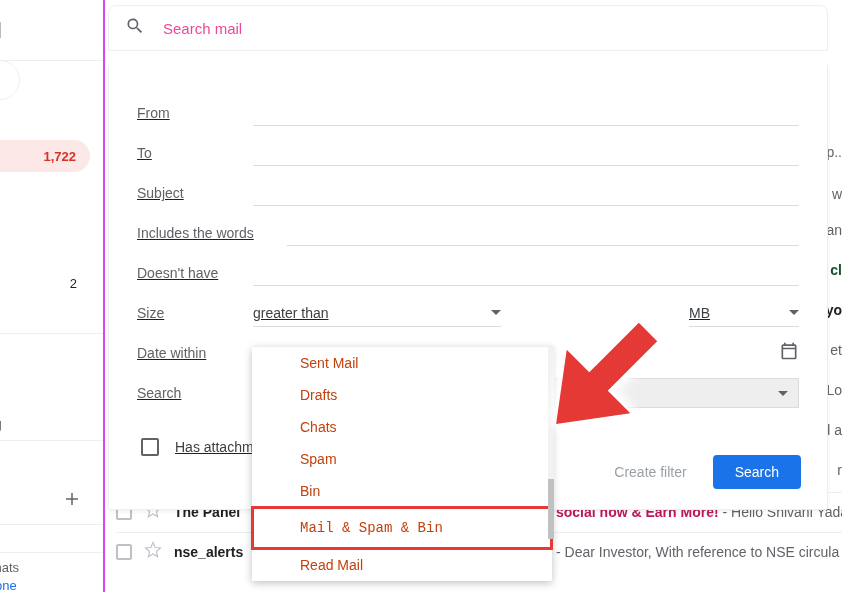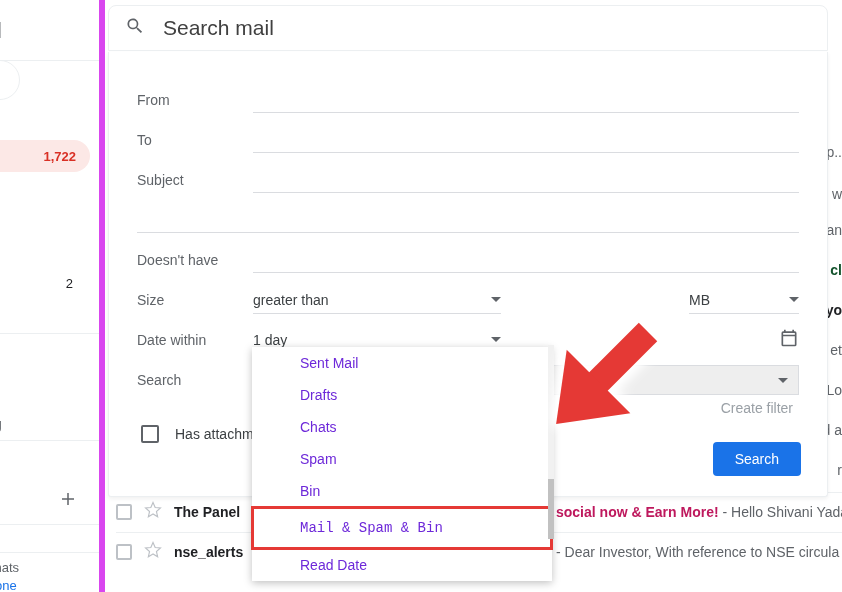--- a/index.html
+++ b/index.html
@@ -1,59 +1,59 @@
 <!DOCTYPE html>
 <html><head>
 <meta charset="utf-8">
 <style>
   * { box-sizing: border-box; font-family: Arial, Helvetica, sans-serif; }
   body { margin: 0; width: 842px; height: 592px; overflow: hidden; background: #fff; color: #202124; position: relative; }
 
   
-  .sidebar { position: absolute; left: 0; top: 0; width: 105px; height: 100%; border-right: 6px solid #d946ef; }
+  .sidebar { position: absolute; left: 0; top: 0; width: 105px; height: 100%; border-right: 2px solid #d946ef; }
   .logo-frag { position: absolute; left: -20px; top: 18px; font-size: 22px; font-weight: 500; color: #5f6368; }
   .circle-frag { position: absolute; left: -20px; top: 60px; width: 40px; height: 40px; border: 1px solid #eceff1; border-radius: 50%; }
   .inbox-pill { position: absolute; left: -20px; top: 140px; height: 32px; width: 110px; background: #fce8e6; border-radius: 0 16px 16px 0; display: flex; align-items: center; justify-content: flex-end; padding-right: 14px; }
   .inbox-pill span { color: #d93025; font-size: 13px; font-weight: 700; }
   .count2 { position: absolute; right: 26px; top: 276px; font-size: 13px; color: #202124; }
   .plus-icon { position: absolute; right: 22px; top: 490px; }
   .plus-icon svg { width: 18px; height: 18px; stroke: #5f6368; }
   .chats-frag { position: absolute; left: -12px; top: 560px; font-size: 13px; color: #5f6368; }
   .newone-frag { position: absolute; left: -18px; top: 578px; font-size: 13px; color: #1a73e8; }
   .sidebar-sep { position: absolute; left: 0; width: 100%; height: 1px; background: #eceff1; }
 
   
   .edge-frag { position: absolute; right: 0; font-size: 14px; color: #5f6368; white-space: nowrap; }
 
   
   .searchbar { position: absolute; left: 108px; top: 5px; width: 720px; height: 46px; border: 1px solid #eceff1; border-radius: 8px 8px 0 0; display: flex; align-items: center; padding: 0 16px; background: #fff; }
   .searchbar svg { width: 20px; height: 20px; fill: #5f6368; }
-  .searchbar .ph { margin-left: 18px; font-size: 21px; color: #404040; }
-
-  
-  .panel { position: absolute; left: 108px; top: 52px; width: 720px; height: 445px; background: #fff; border: 1px solid #eceff1; border-top: none; border-radius: 0 0 3px 3px; box-shadow: 0 2px 4px rgba(0,0,0,0.06); padding: 28px 28px 0 28px; }
+  .searchbar .ph { margin-left: 18px; font-size: 15px; color: #ec4899; }
+
+  
+  .panel { position: absolute; left: 108px; top: 65px; width: 720px; height: 445px; background: #fff; border: 1px solid #eceff1; border-top: none; border-radius: 0 0 3px 3px; box-shadow: 0 2px 4px rgba(0,0,0,0.06); padding: 28px 28px 0 28px; text-decoration: underline; }
   .row { display: flex; align-items: center; height: 40px; }
   .lbl { width: 116px; font-size: 14px; color: #5f6368; flex-shrink: 0; }
   .underline { flex: 1; height: 26px; border-bottom: 1px solid #dadce0; }
   .select { height: 28px; border-bottom: 1px solid #dadce0; display: flex; align-items: center; justify-content: space-between; font-size: 14px; color: #3c4043; cursor: pointer; }
   .select.wide { width: 248px; align-items: center; }
   .select.unit { width: 110px; }
   .tri { width: 0; height: 0; border-left: 5px solid transparent; border-right: 5px solid transparent; border-top: 5px solid #5f6368; }
   .cal-icon svg { width: 20px; height: 20px; fill: #5f6368; }
   .select-grey { flex: 1; height: 30px; background: #eeeeee; border: 1px solid #dadce0; display: flex; align-items: center; justify-content: flex-end; padding: 0 10px; cursor: pointer; }
   .row-hasattach { margin-top: 14px; }
   .chk { width: 18px; height: 18px; border: 2px solid #5f6368; border-radius: 2px; margin-left: 4px; }
   .ha-lbl { margin-left: 16px; font-size: 14px; color: #3c4043; }
-  .actions { position: absolute; bottom: 20px; right: 26px; display: flex; align-items: center; gap: 26px; flex-direction: column; }
+  .actions { position: absolute; bottom: 20px; right: 26px; display: flex; align-items: center; gap: 26px; }
   .create-filter { font-size: 14px; color: #9aa0a6; cursor: pointer; }
   .btn-search { background: #1a73e8; color: #fff; font-size: 14px; font-weight: 500; padding: 9px 22px; border-radius: 4px; border: none; cursor: pointer; }
 
   
   .dropdown { position: absolute; left: 252px; top: 347px; width: 300px; background: #fff; box-shadow: 0 2px 8px rgba(0,0,0,0.25); z-index: 20; }
-  .dd-item { height: 32px; display: flex; align-items: center; padding-left: 48px; font-size: 14px; color: #6d28d9; cursor: pointer; }
+  .dd-item { height: 32px; display: flex; align-items: center; padding-left: 48px; font-size: 14px; color: #c2410c; cursor: pointer; }
   .dd-item.hl { outline: 3px solid #e53935; outline-offset: -2px; height: 42px; font-family: Liberation Mono, monospace; }
 
   
   .ddscroll { position: absolute; left: 548px; top: 345px; width: 6px; height: 194px; background: #f1f1f1; z-index: 20; }
   .ddscroll .thumb { position: absolute; bottom: 0; width: 6px; height: 60px; background: #c1c1c1; }
 
   
   .mailrow { position: absolute; left: 116px; width: 726px; height: 38px; display: flex; align-items: center; gap: 12px; border-top: 1px solid #eceff1; font-size: 14px; overflow: hidden; white-space: nowrap; }
   .mchk { width: 16px; height: 16px; border: 2px solid #bdc1c6; border-radius: 2px; flex-shrink: 0; }
   .star svg { width: 18px; height: 18px; fill: #bdc1c6; }
@@ -138,20 +138,21 @@
   </div>
   <div class="row">
     <div class="lbl">To</div>
     <div class="underline"></div>
   </div>
   <div class="row">
     <div class="lbl">Subject</div>
     <div class="underline"></div>
   </div>
   <div class="row">
+    <div class="lbl" style="width:150px">Includes the words</div>
     <div class="underline"></div>
   </div>
   <div class="row">
     <div class="lbl">Doesn't have</div>
     <div class="underline"></div>
   </div>
   <div class="row">
     <div class="lbl">Size</div>
     <div class="select wide">
       <span>greater than</span>
@@ -192,21 +193,21 @@
   </div>
 </div>
 
 <div class="dropdown">
   <div class="dd-item">Sent Mail</div>
   <div class="dd-item">Drafts</div>
   <div class="dd-item">Chats</div>
   <div class="dd-item">Spam</div>
   <div class="dd-item">Bin</div>
   <div class="dd-item hl">Mail &amp; Spam &amp; Bin</div>
-  <div class="dd-item">Read Date</div>
+  <div class="dd-item">Read Mail</div>
 </div>
 <div class="ddscroll">
     <div class="thumb"></div>
   </div>
 
 <div class="arrow">
   <svg width="170" height="170" viewBox="0 0 170 170">
     <g transform="rotate(45 85 85)">
       <rect x="72" y="10" width="26" height="80" fill="#e53935"></rect>
       <polygon points="85,140 40,80 130,80" fill="#e53935"></polygon>

